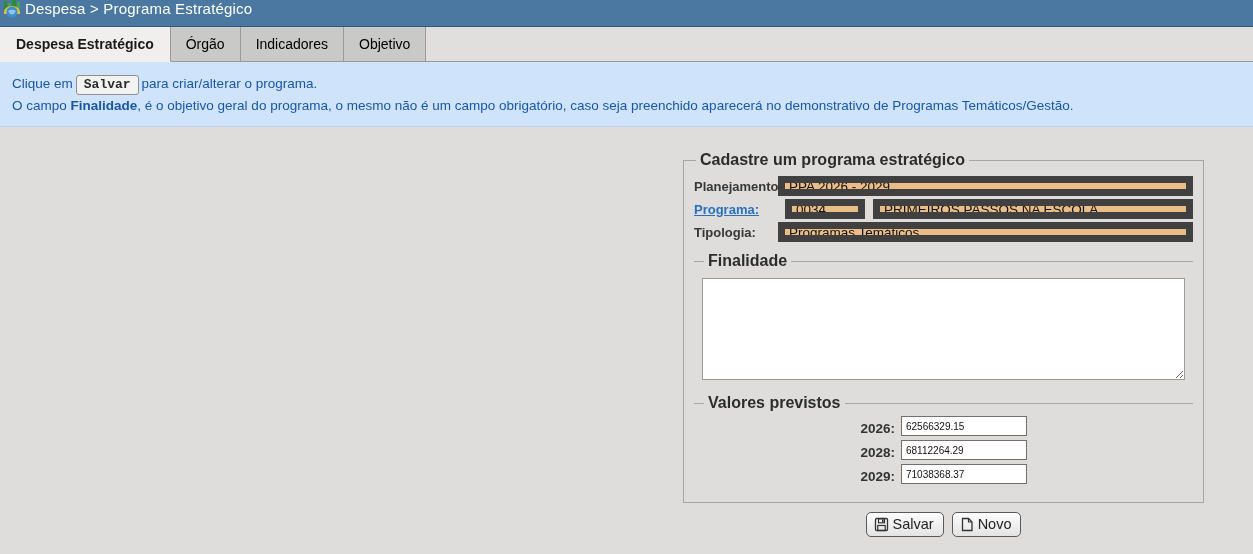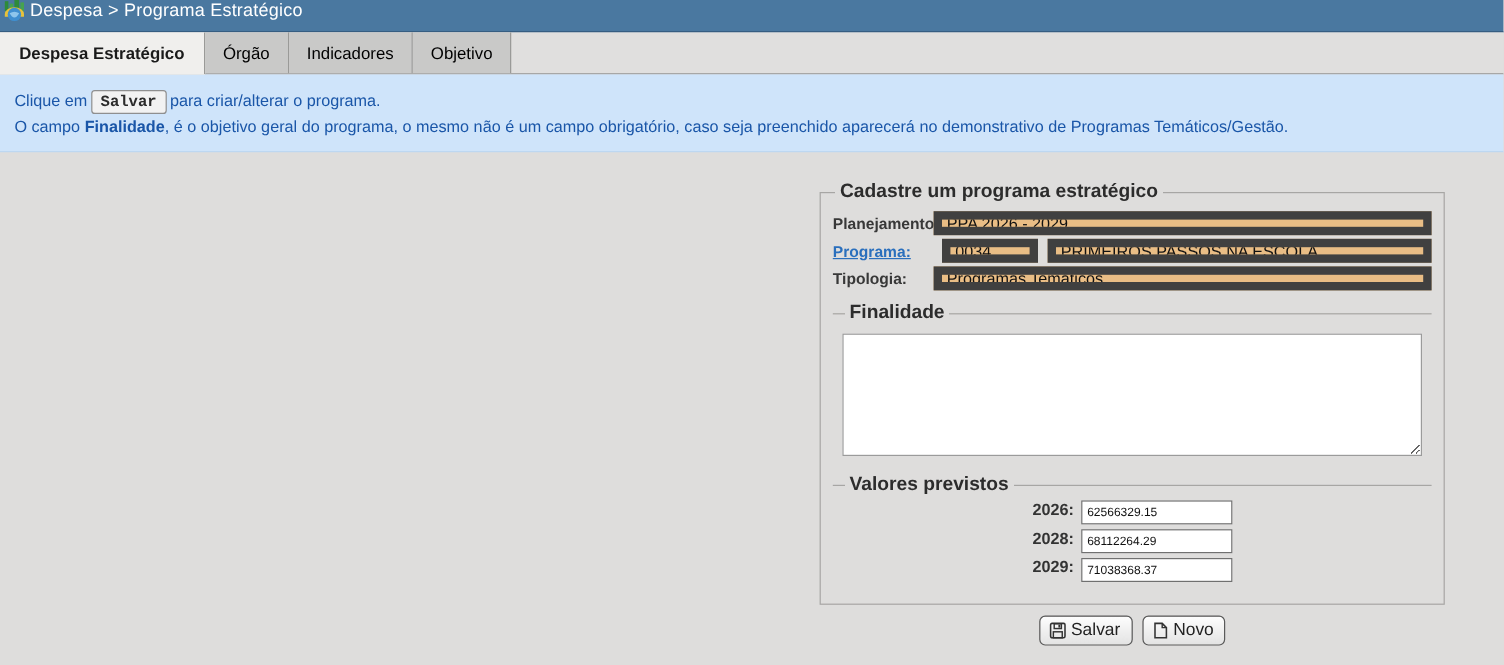--- a/index.html
+++ b/index.html
@@ -115,21 +115,21 @@
   }
   textarea.finalidade {
     width: 100%; height: 102px;
     border: 1px solid #9b9b9b;
     background: #ffffff;
     resize: both;
     font-family: "Liberation Sans", sans-serif; font-size: 13px;
     margin-top: 4px;
   }
   .valor-row {
-    display: flex; align-items: flex-start; justify-content: flex-end;
+    display: flex; align-items: flex-end; justify-content: flex-end;
     margin: 0 158px 4px 0; gap: 6px;
   }
   .valor-row .ylabel {
     font-size: 13.5px; font-weight: bold; color: #333;
   }
   input.yval {
     width: 126px; height: 20px;
     border: 1px solid #707070;
     background: #fff;
     font-size: 10px; color: #111; padding: 0 4px;

